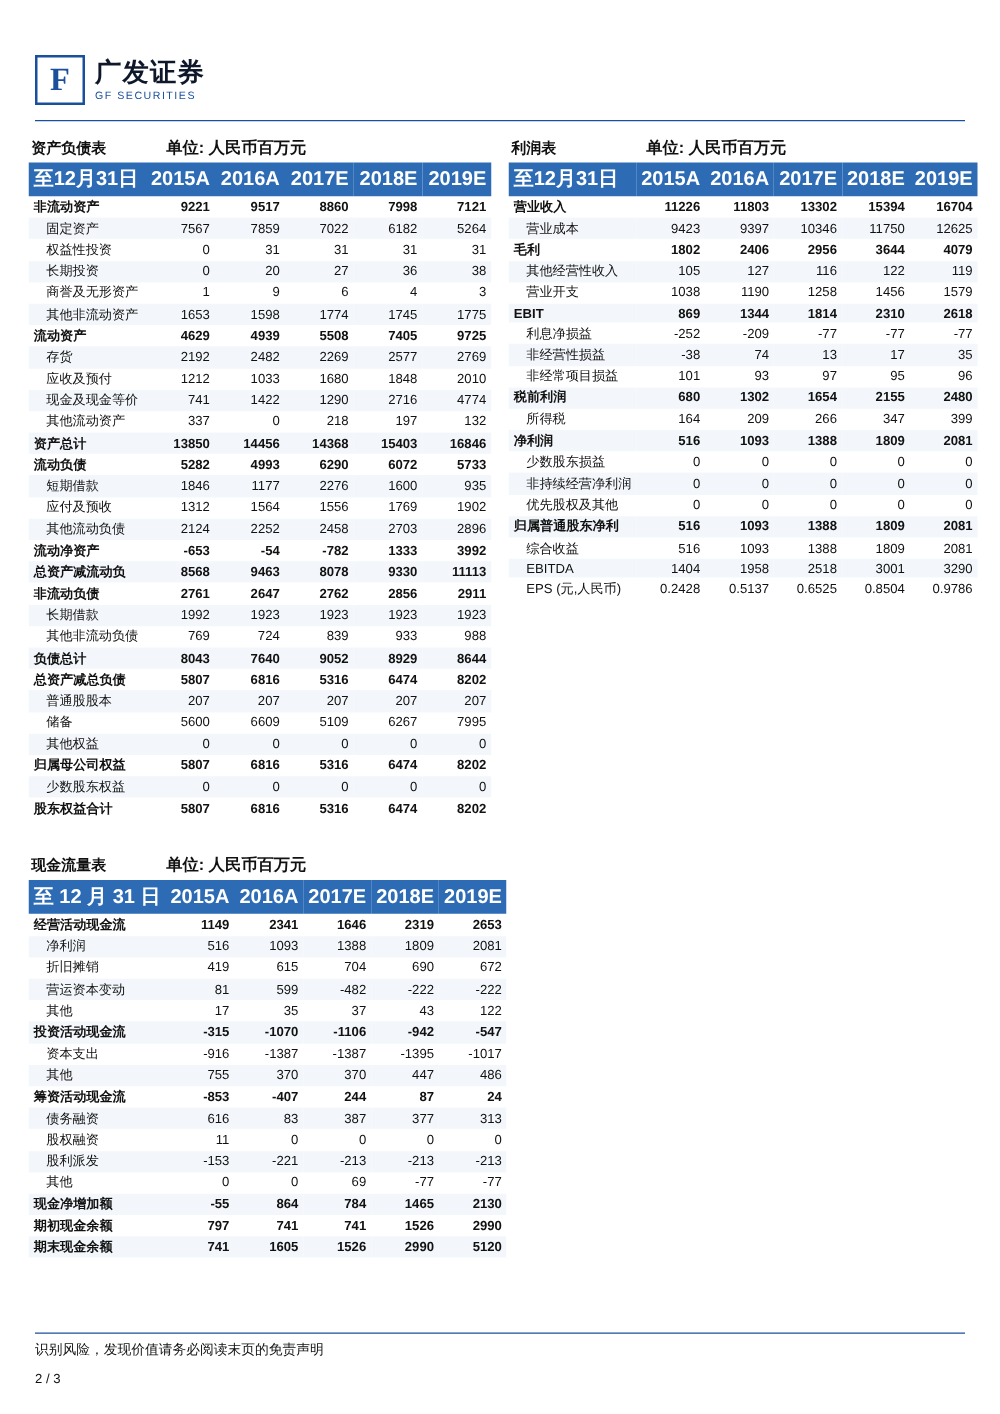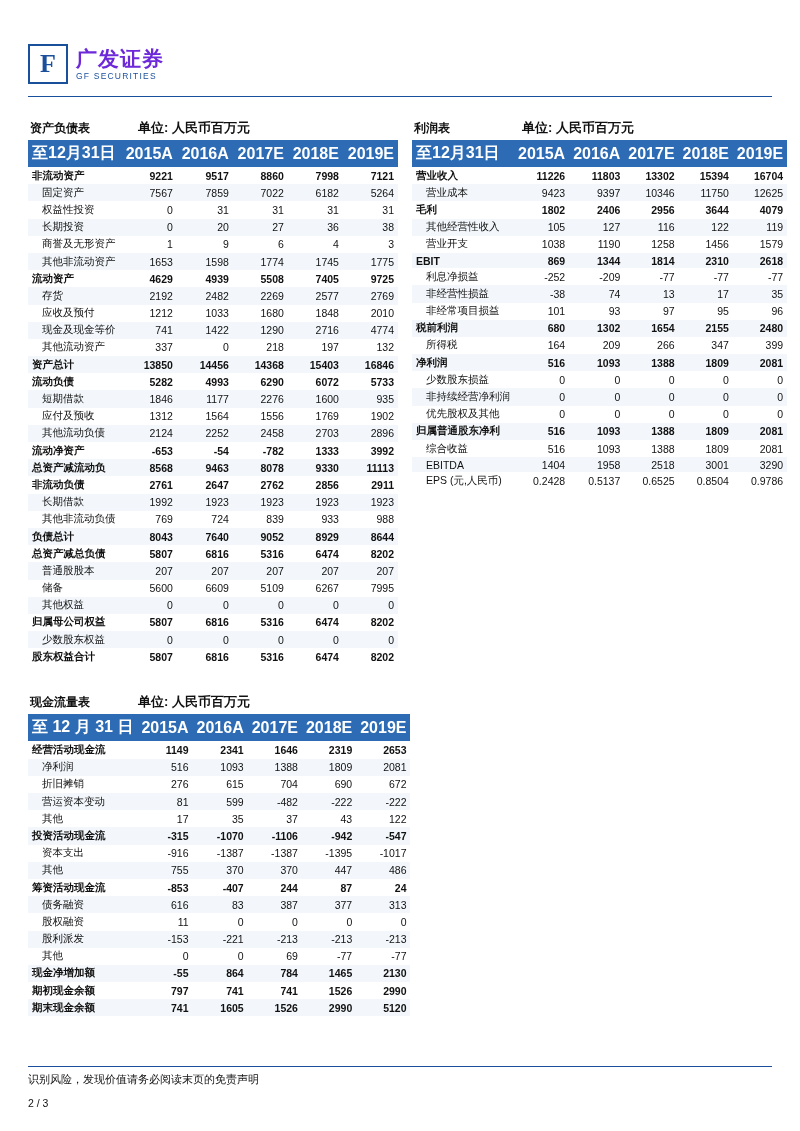--- a/index.html
+++ b/index.html
@@ -30,41 +30,42 @@
     width:40px;height:40px;
     border:2px solid #1a4f9c;
     color:#1a4f9c;
     font-family:"Liberation Serif","DejaVu Serif",serif;
     font-weight:bold;font-size:26px;
     display:flex;align-items:center;justify-content:center;
     box-sizing:border-box;
   }
   .logo-text{line-height:1.05;}
   .logo-cn{
-    color:#6d28d9;font-size:21px;font-weight:bold;letter-spacing:1px;
+    color:#0f172a;font-size:21px;font-weight:bold;letter-spacing:1px;
   }
   .logo-en{
     color:#1a4f9c;font-size:8.5px;letter-spacing:1.2px;margin-top:2px;
   }
   .header-right{
     margin-left:auto;
     font-size:12.5px;
     color:#111;
     letter-spacing:.5px;
     padding-bottom:4px;
   }
   .header-rule{
     border-top:1.5px solid #1a4f9c;
     margin-top:2px;
   }
   
   .cols{
     display:flex;
     gap:14px;
-    margin-top:20px;
+    margin-top:10px;
+    justify-content:center;
   }
   .col{width:370px;}
   .tbl-title{
     display:flex;align-items:baseline;
     font-size:12px;font-weight:bold;color:#111;
     padding:2px 0 3px 2px;
   }
   .tbl-title .t-name{min-width:108px;}
   .tbl-title .t-unit{font-size:13px;font-weight:bold;}
   table{
@@ -409,21 +410,21 @@
             <tr>
               <td class="lbl">净利润</td>
               <td>516</td>
               <td>1093</td>
               <td>1388</td>
               <td>1809</td>
               <td>2081</td>
             </tr>
             <tr>
               <td class="lbl">折旧摊销</td>
-              <td>276</td>
+              <td>419</td>
               <td>615</td>
               <td>704</td>
               <td>690</td>
               <td>672</td>
             </tr>
             <tr>
               <td class="lbl">营运资本变动</td>
               <td>81</td>
               <td>599</td>
               <td>-482</td>

